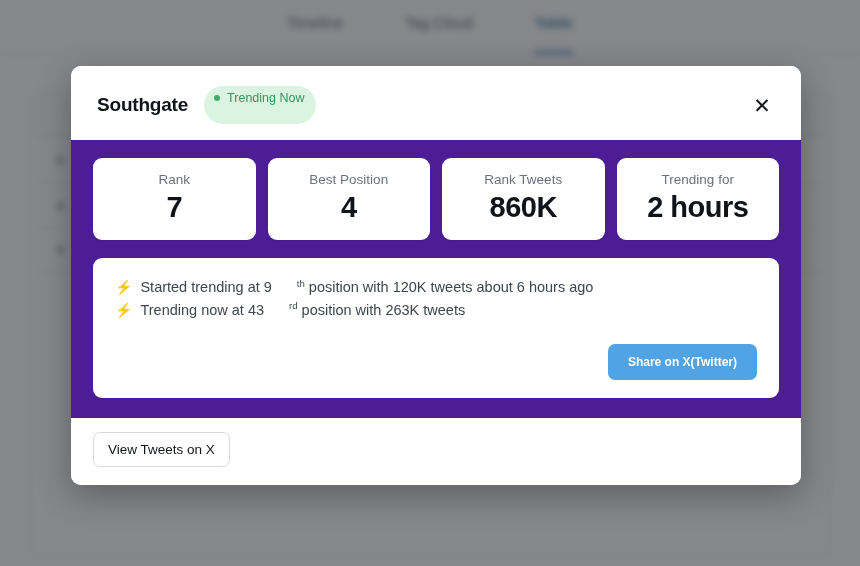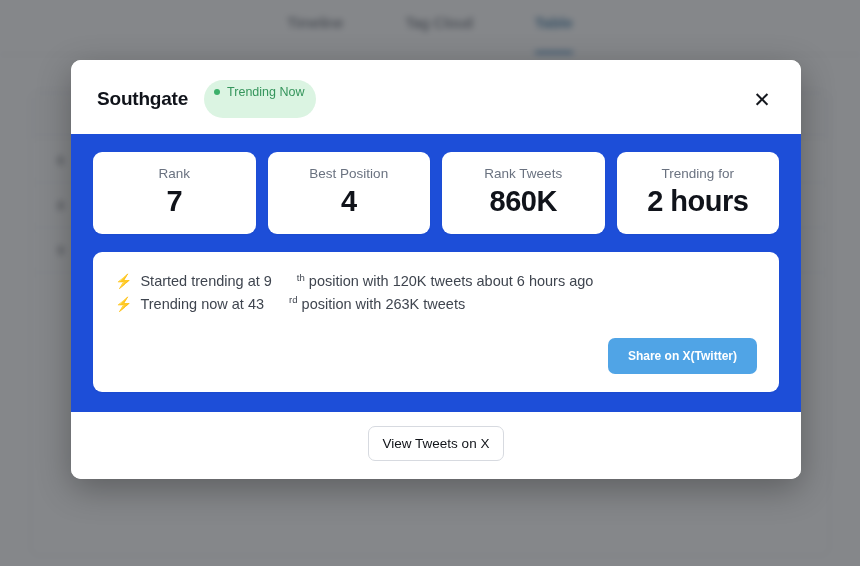--- a/index.html
+++ b/index.html
@@ -81,21 +81,21 @@
   .scrim {
     position: absolute;
     inset: 0;
     background: rgba(58, 61, 66, 0.62);
   }
 
   
   .modal {
     position: absolute;
     left: 71px;
-    top: 60px;
+    top: 66px;
     width: 730px;
     background: #ffffff;
     border-radius: 10px;
     box-shadow: 0 10px 34px rgba(0,0,0,0.30);
     overflow: hidden;
   }
 
   .modal-header {
     display: flex;
     align-items: center;
@@ -136,21 +136,21 @@
     font-size: 21px;
     line-height: 1;
     cursor: pointer;
     background: none;
     border: none;
     padding: 0;
     font-family: "Liberation Sans", sans-serif;
   }
 
   .modal-body {
-    background: #1d4ed8;
+    background: #4c1d95;
     padding: 18px 22px 20px 22px;
   }
 
   .stats {
     display: flex;
     gap: 12px;
   }
   .stat-card {
     flex: 1;
     background: #ffffff;
@@ -212,21 +212,21 @@
     font-weight: bold;
     padding: 11px 20px;
     cursor: pointer;
     font-family: "Liberation Sans", sans-serif;
   }
 
   .modal-footer {
     background: #ffffff;
     padding: 14px 22px 18px 22px;
     display: flex;
-    justify-content: center;
+    justify-content: flex-start;
   }
   .view-btn {
     background: #ffffff;
     border: 1px solid #d7dae0;
     border-radius: 7px;
     font-size: 13.5px;
     color: #111419;
     padding: 9px 14px;
     cursor: pointer;
     font-family: "Liberation Sans", sans-serif;

